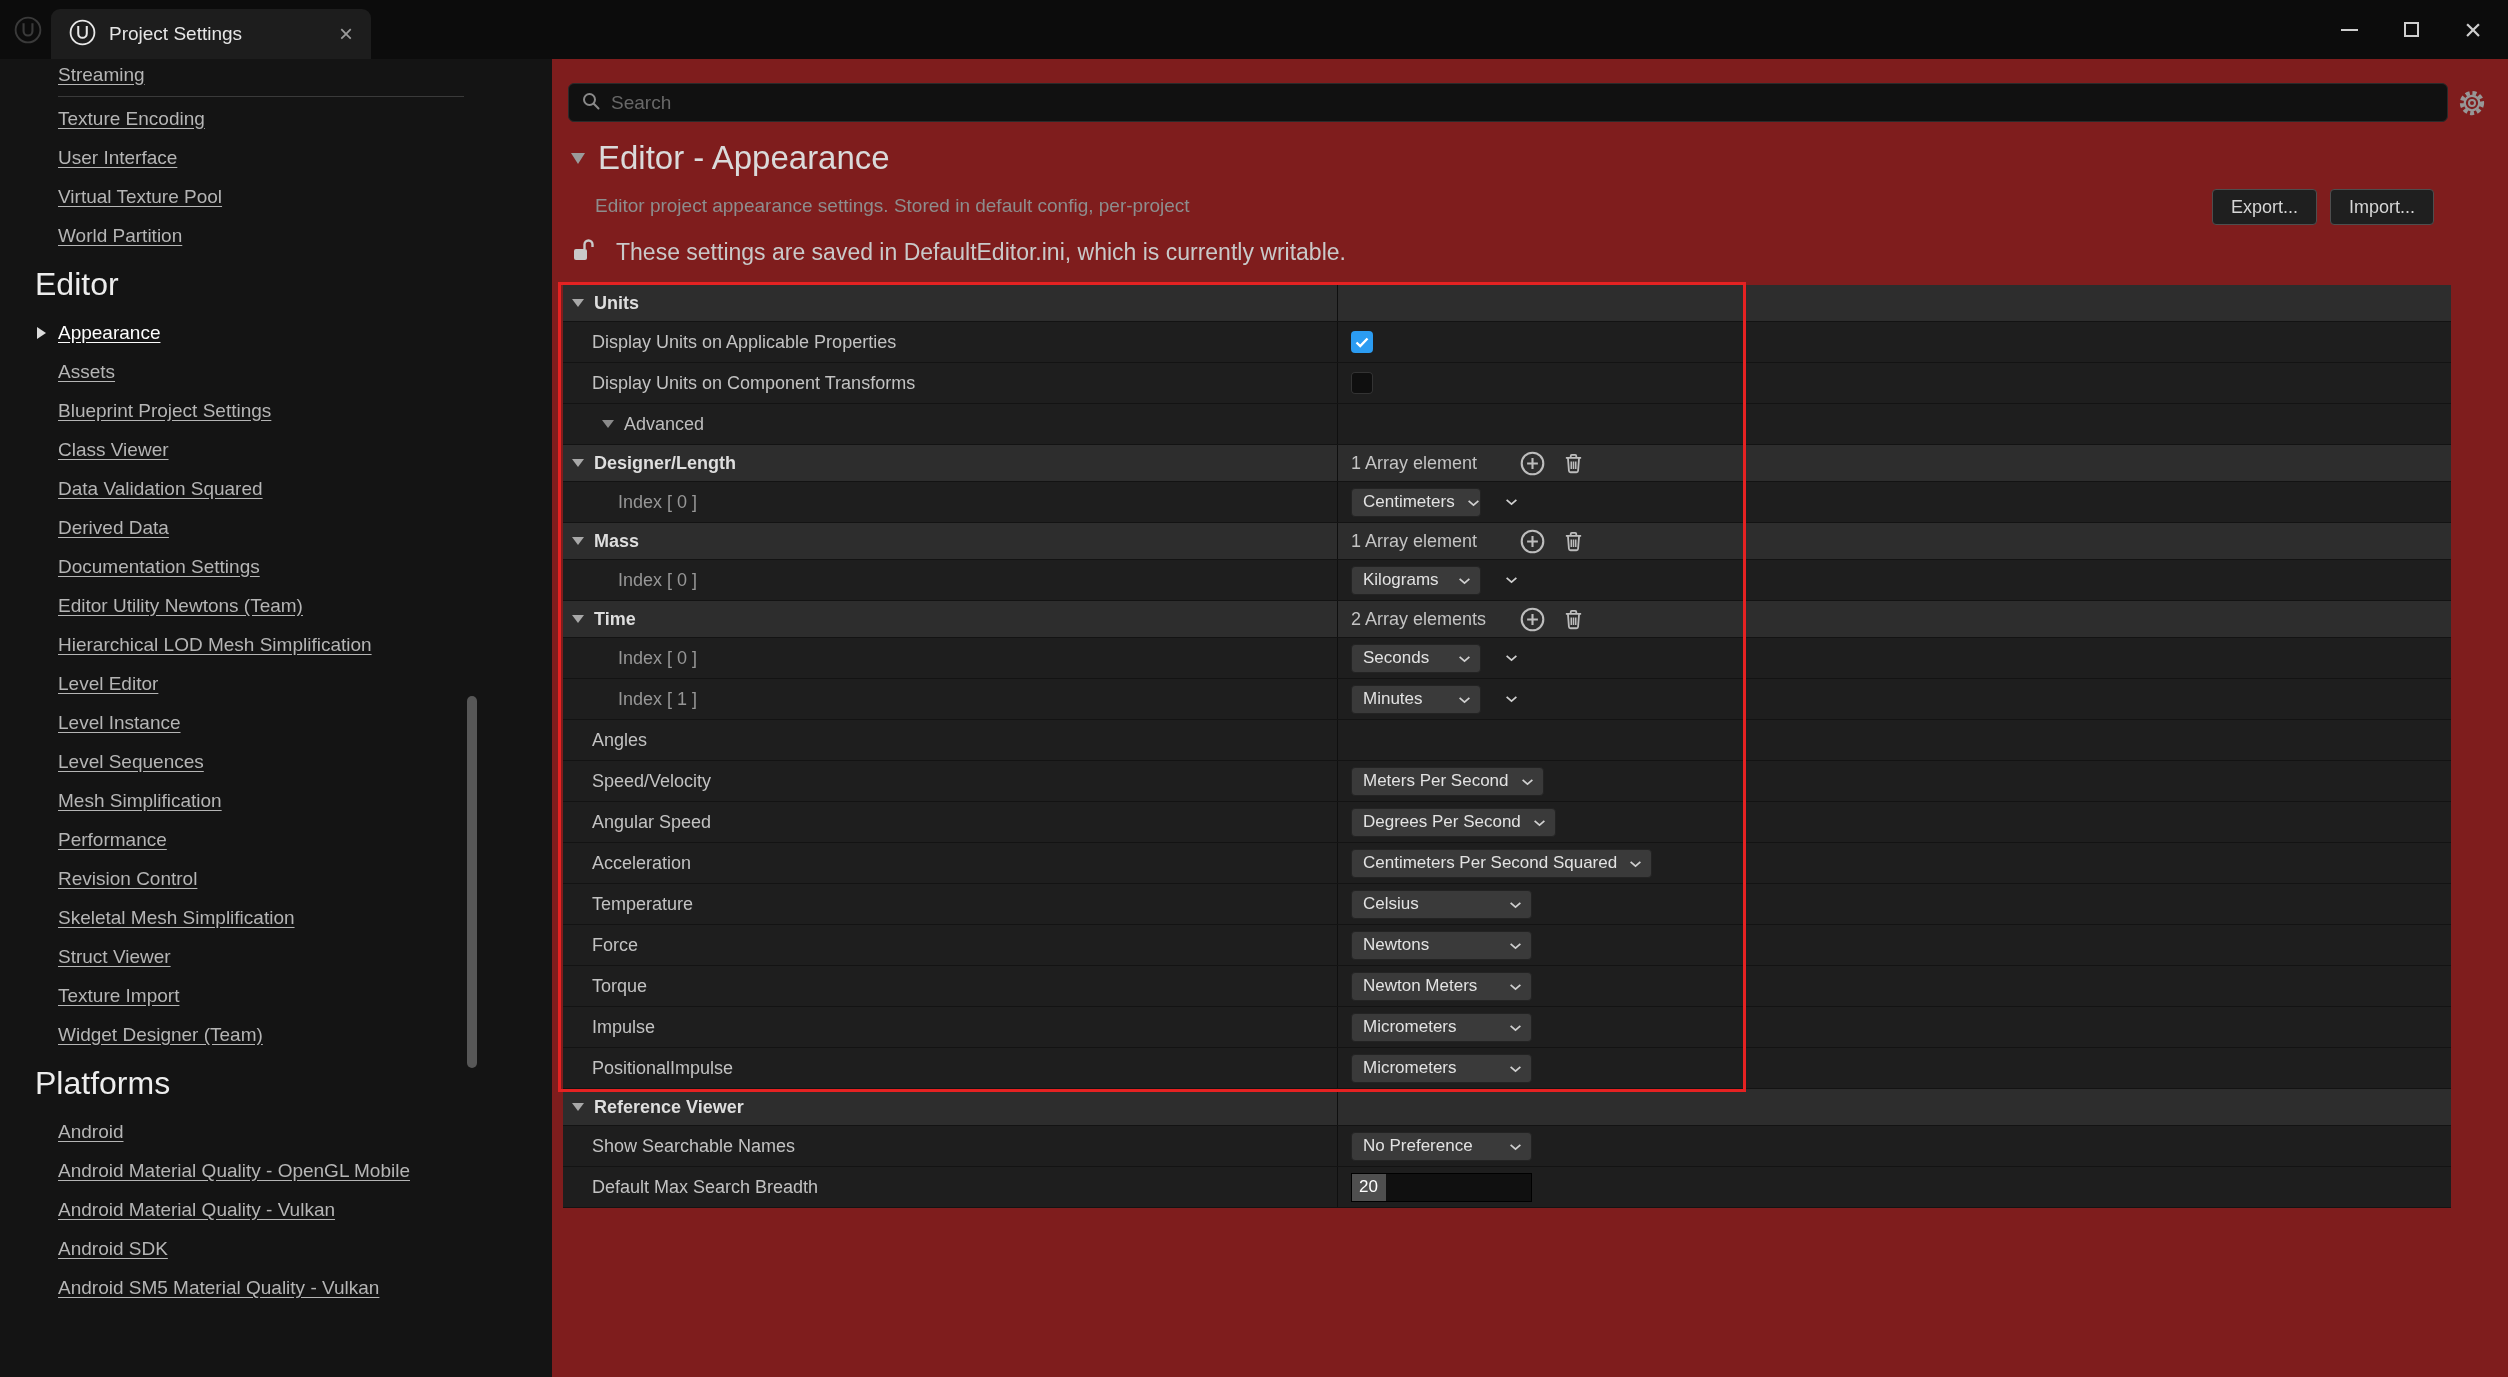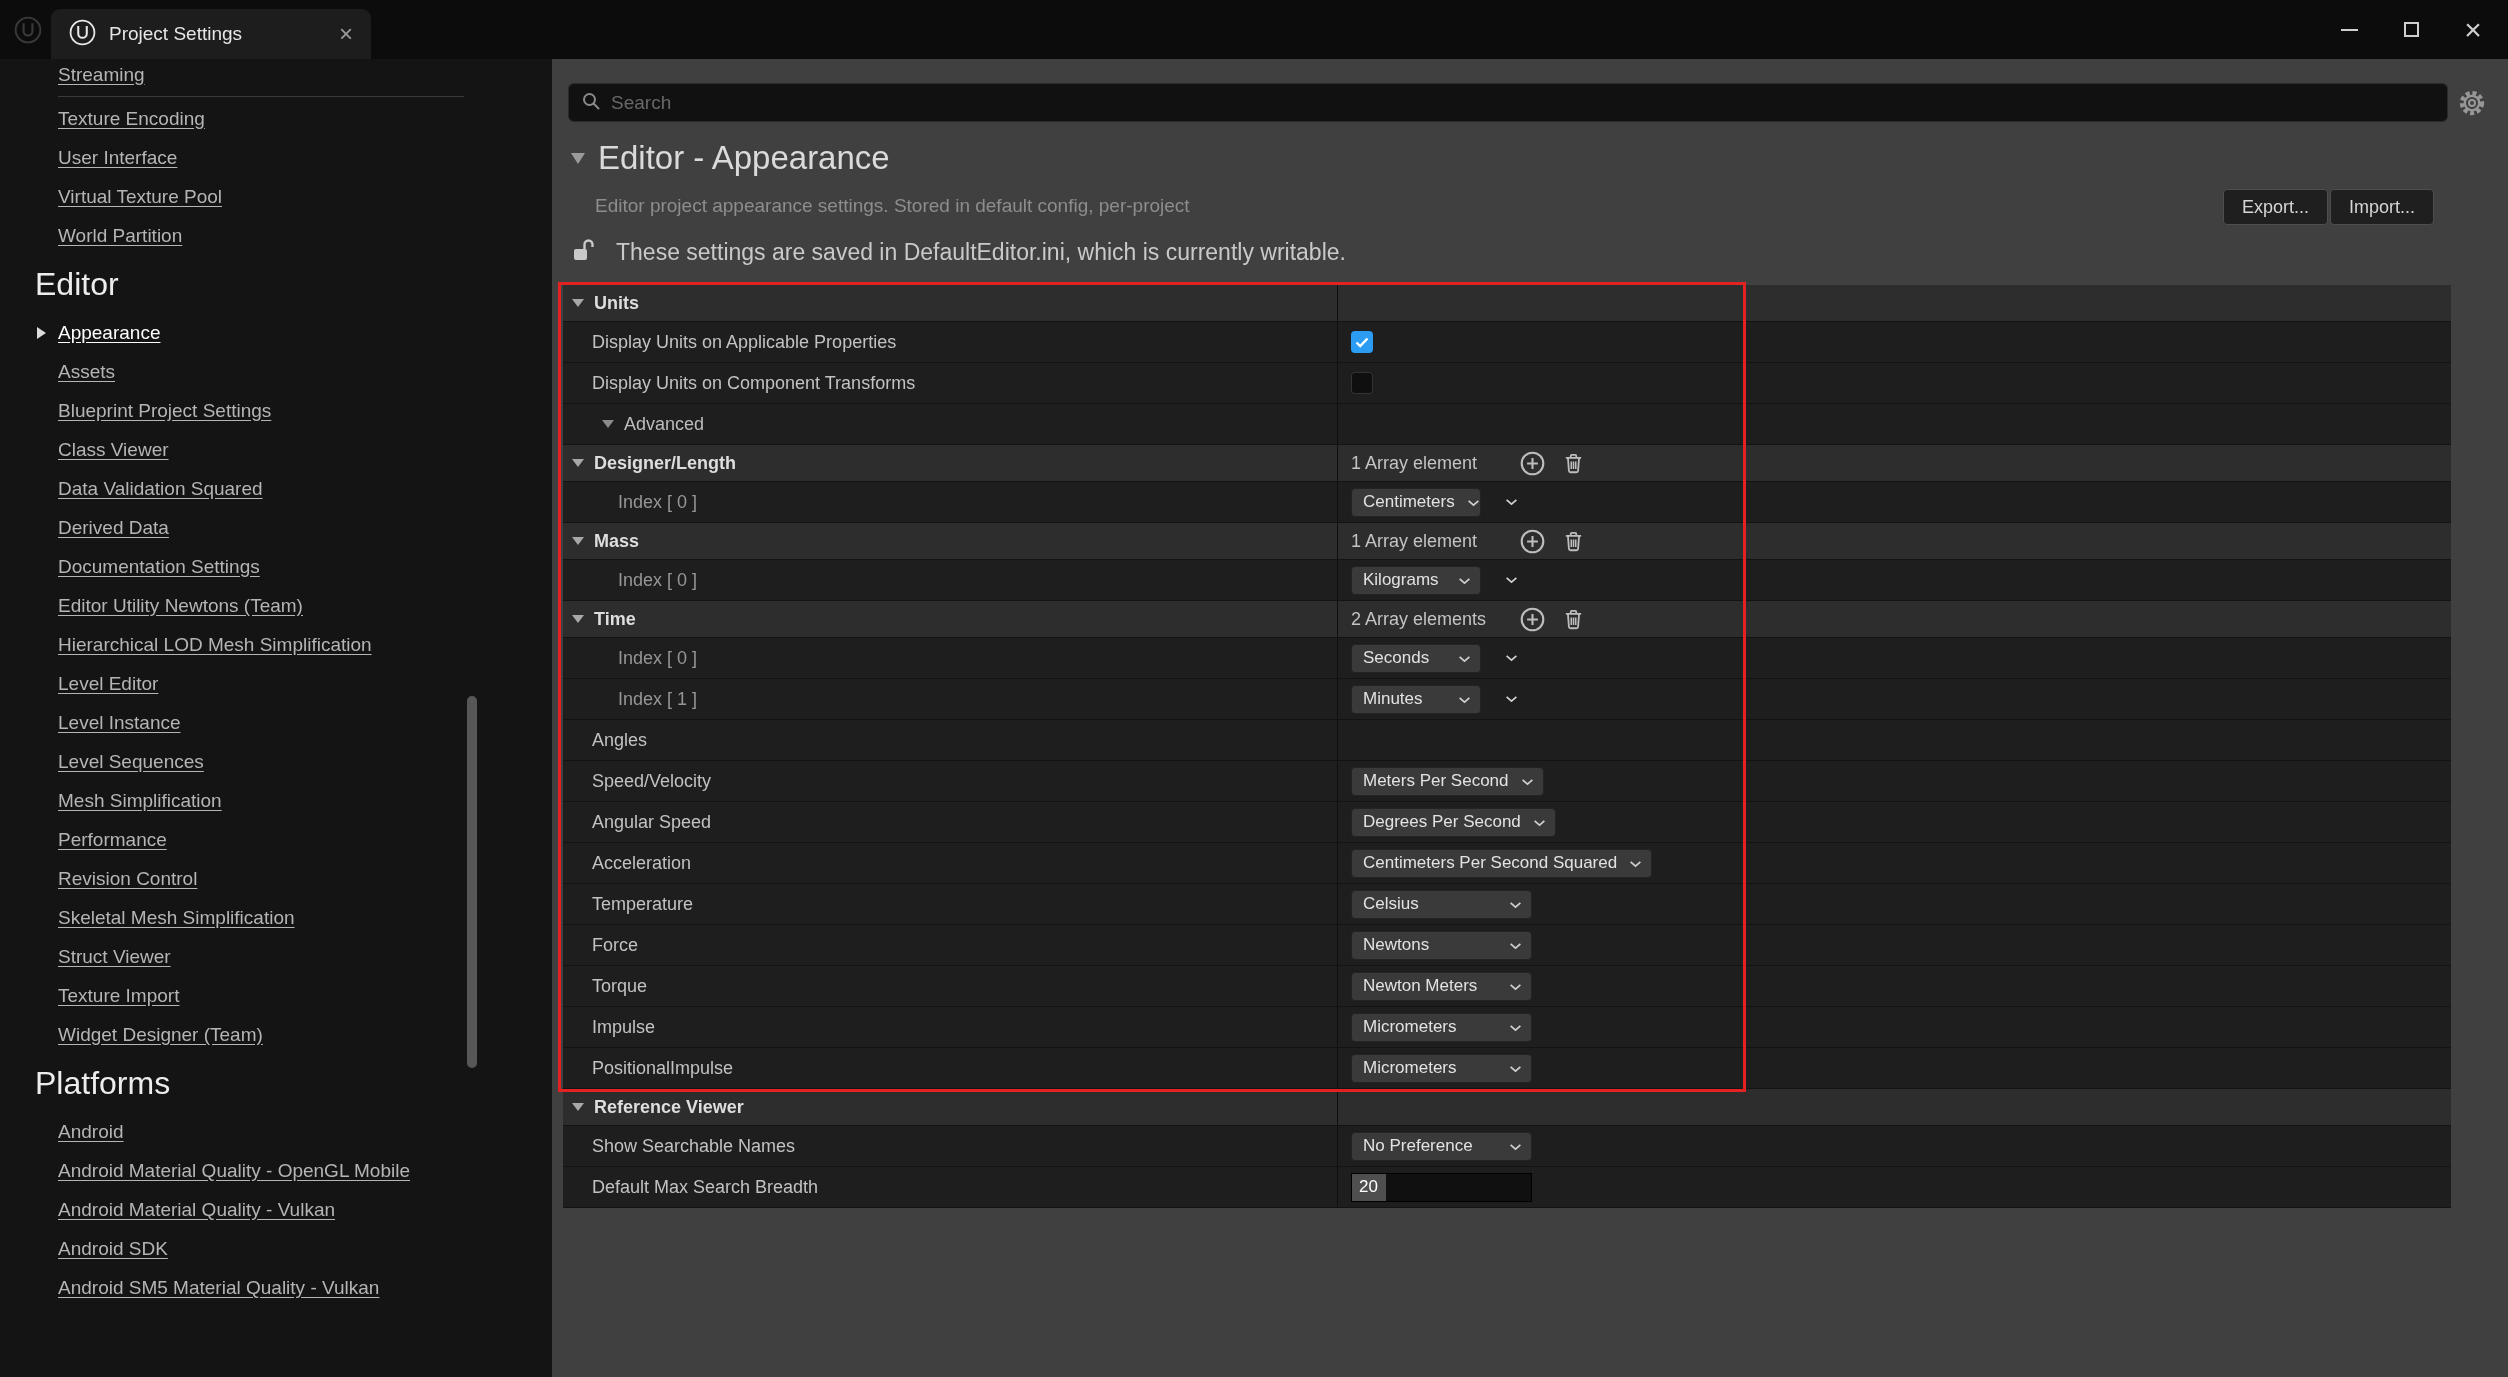--- a/index.html
+++ b/index.html
@@ -26,33 +26,33 @@
   .side-item{height:39px;display:flex;align-items:center;padding-left:58px;position:relative;white-space:nowrap}
   .side-label{font-size:19px;color:#b5b5b5;text-decoration:underline;text-underline-offset:3px}
   .side-item.selected .side-label{color:#fdfdfd}
   .sel-tri{position:absolute;left:37px;width:0;height:0;border-left:9px solid #dcdcdc;
            border-top:6px solid transparent;border-bottom:6px solid transparent}
   .side-divider{height:1px;background:#3a3a3a;margin:2px 88px 2px 58px}
   .side-head{height:58px;display:flex;align-items:center;padding-left:35px;font-size:32px;color:#ededed}
   .side-scrollbar{position:absolute;left:467px;top:637px;width:10px;height:372px;background:#575757;border-radius:5px}
 
   
-  .main{position:absolute;left:552px;top:59px;right:0;bottom:0;background:#404040}
+  .main{position:absolute;left:552px;top:59px;right:0;bottom:0;background:#7f1d1d}
   .search-wrap{position:absolute;left:16px;top:24px;width:1880px;height:39px;background:#111;
                border:1px solid #2a2a2a;border-radius:6px;display:flex;align-items:center;padding:0 12px}
   .search-input{flex:1;background:transparent;border:none;outline:none;color:#cfcfcf;font-size:19px;
                 margin-left:10px;font-family:inherit}
   .search-input::placeholder{color:#686868}
   .gear{position:absolute;left:1898px;top:24px;width:44px;height:39px;display:flex;align-items:center;justify-content:center}
   .page-title-row{position:absolute;left:19px;top:80px;display:flex;align-items:center}
   .title-tri{width:0;height:0;border-top:11px solid #9b9b9b;border-left:7px solid transparent;
              border-right:7px solid transparent;margin-right:13px}
   .page-title{font-size:33px;color:#dadada}
   .subtitle{position:absolute;left:43px;top:136px;font-size:19px;color:#8d8d8d}
-  .hdr-buttons{position:absolute;top:130px;right:74px;display:flex;gap:2px}
+  .hdr-buttons{position:absolute;top:130px;right:74px;display:flex;gap:13px}
   .btn{height:36px;padding:0 18px;background:#1f1f1f;border:1px solid #4e4e4e;border-radius:4px;
        color:#d6d6d6;font-size:18px;display:flex;align-items:center}
   .notice{position:absolute;left:20px;top:178px;display:flex;align-items:center}
   .notice-text{margin-left:22px;font-size:23px;color:#c9c9c9}
 
   
   .table{position:absolute;left:11px;top:226px;width:1888px}
   .row{display:flex;align-items:stretch;border-bottom:1px solid #131313;background:#1e1e1e}
   .row.cat{background:#2d2d2d;height:37px}
   .row.prop{height:41px}

